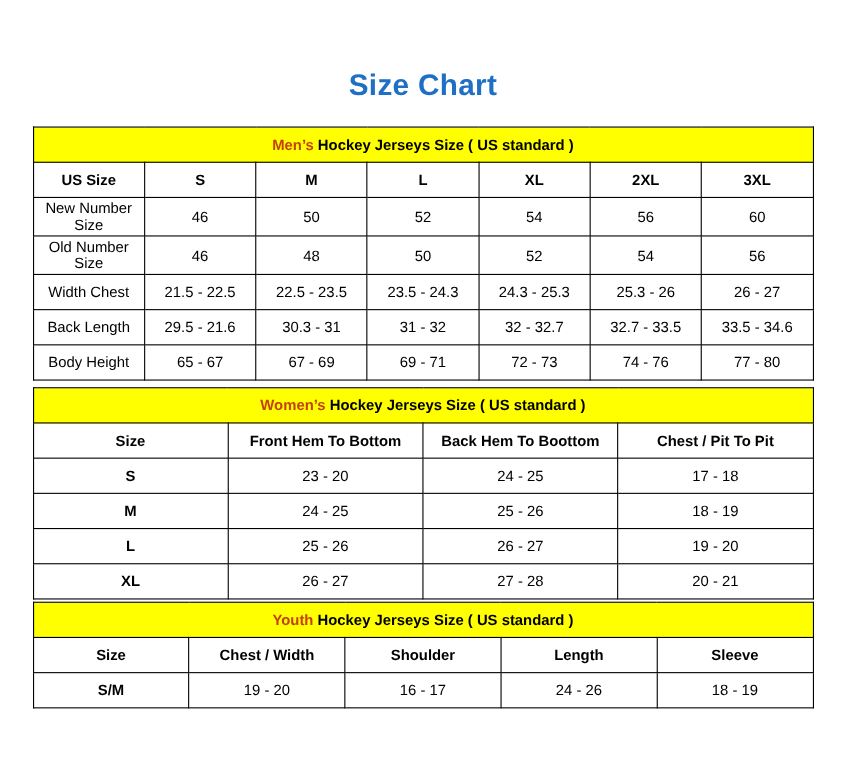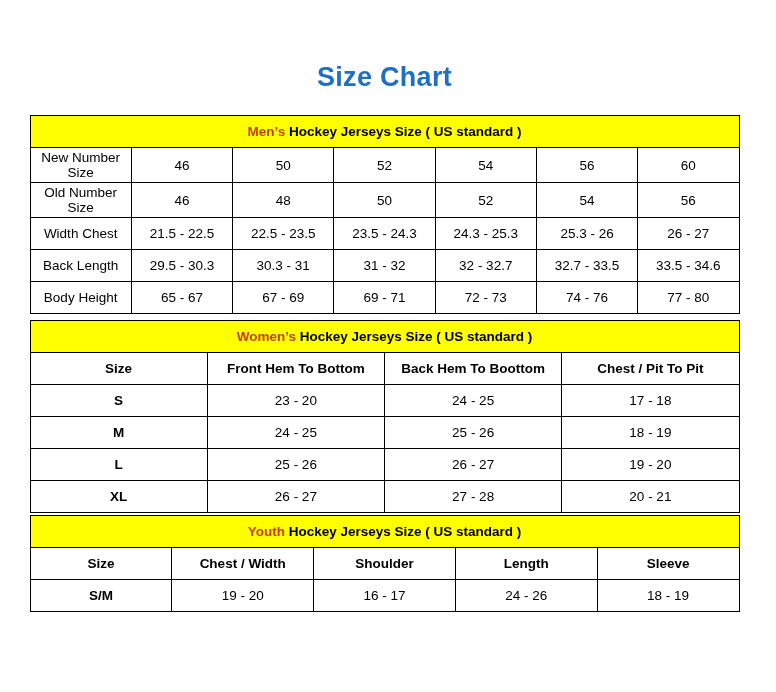--- a/index.html
+++ b/index.html
@@ -71,20 +71,29 @@
   <div class="title">Size Chart</div>
 
   <div class="chart-wrap">
 
     <table class="size-table">
       <tbody>
         <tr>
           <td class="section-head" colspan="7"><span class="accent">Men’s</span><span> Hockey Jerseys Size ( US standard )</span></td>
         </tr>
         <tr>
+          <td class="col-head" style="width:150px">US Size</td>
+          <td class="col-head">S</td>
+          <td class="col-head">M</td>
+          <td class="col-head">L</td>
+          <td class="col-head">XL</td>
+          <td class="col-head">2XL</td>
+          <td class="col-head">3XL</td>
+        </tr>
+        <tr>
           <td class="row-head">New Number Size</td>
           <td>46</td>
           <td>50</td>
           <td>52</td>
           <td>54</td>
           <td>56</td>
           <td>60</td>
         </tr>
         <tr>
           <td class="row-head">Old Number Size</td>
@@ -99,21 +108,21 @@
           <td class="row-head">Width Chest</td>
           <td>21.5 - 22.5</td>
           <td>22.5 - 23.5</td>
           <td>23.5 - 24.3</td>
           <td>24.3 - 25.3</td>
           <td>25.3 - 26</td>
           <td>26 - 27</td>
         </tr>
         <tr>
           <td class="row-head">Back Length</td>
-          <td>29.5 - 30.3</td>
+          <td>29.5 - 21.6</td>
           <td>30.3 - 31</td>
           <td>31 - 32</td>
           <td>32 - 32.7</td>
           <td>32.7 - 33.5</td>
           <td>33.5 - 34.6</td>
         </tr>
         <tr>
           <td class="row-head">Body Height</td>
           <td>65 - 67</td>
           <td>67 - 69</td>

